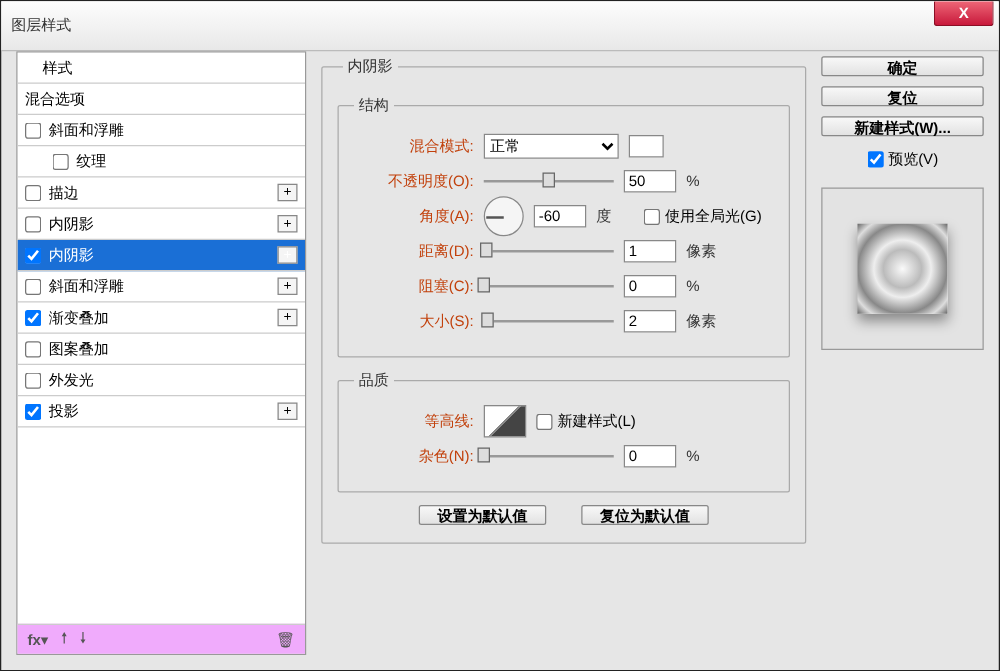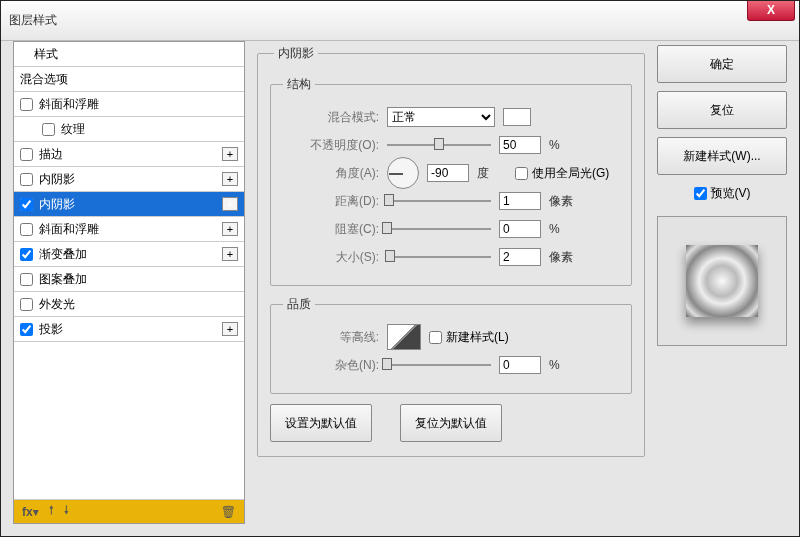--- a/index.html
+++ b/index.html
@@ -12,45 +12,45 @@
 
 
 .styles-panel { width: 232px; border: 1px solid #999; background: #fff; display: flex; flex-direction: column; }
 .styles-list { flex: 1; overflow: hidden; }
 .style-row { height: 25px; border-bottom: 1px solid #ccc; display: flex; align-items: center; padding: 0 6px 0 6px; position: relative; cursor: pointer; }
 .style-row.header { font-weight: normal; padding-left: 20px; }
 .style-row.selected { background: #1a6fd6; color: #fff; }
 .style-row input[type=checkbox] { margin-right: 6px; }
 .style-row.indent { padding-left: 28px; }
 .plus-btn { position: absolute; right: 6px; width: 16px; height: 14px; border: 1px solid #888; background: #f5f5f5; text-align: center; line-height: 12px; font-size: 11px; }
-.styles-footer { height: 24px; border-top: 1px solid #ccc; display: flex; align-items: center; gap: 10px; padding: 0 8px; background: #eab308; }
+.styles-footer { height: 24px; border-top: 1px solid #ccc; display: flex; align-items: center; gap: 10px; padding: 0 8px; background: #f0abfc; }
 .styles-footer span { color: #555; cursor: pointer; }
 .trash { margin-left: auto; }
 
 
 .settings { flex: 1; position: relative; padding-top: 4px; }
 fieldset { border: 1px solid #aaa; border-radius: 2px; margin-bottom: 10px; padding: 10px 12px 14px 12px; }
 legend { padding: 0 4px; color: #333; }
 .outer-group > legend { margin-left: 4px; }
 .inner { margin-top: 4px; }
 .row { display: flex; align-items: center; height: 28px; gap: 8px; }
-.row label.k { width: 96px; text-align: right; color: #737373; }
+.row label.k { width: 96px; text-align: right; color: #c2410c; }
 select.combo { width: 108px; height: 20px; border: 1px solid #888; background: #fff; }
 .swatch { width: 28px; height: 18px; border: 1px solid #888; background: #fff; }
 .slider { position: relative; width: 104px; height: 14px; }
 .slider .track { position: absolute; top: 6px; left: 0; right: 0; height: 2px; background: #999; }
 .slider .thumb { position: absolute; top: 0; width: 10px; height: 12px; background: #ddd; border: 1px solid #666; transform: translateX(-50%); }
 .numbox { width: 42px; height: 18px; border: 1px solid #888; background: #fff; text-align: left; padding: 0 3px; line-height: 16px; }
 .unit { color: #333; width: 30px; }
 .angle-dial { width: 32px; height: 32px; border: 1px solid #888; border-radius: 50%; background: #f5f5f5; position: relative; }
 .angle-dial::after { content: ""; position: absolute; width: 2px; height: 14px; background: #555; left: 50%; top: 2px; transform-origin: bottom center; transform: translateX(-50%) rotate(-90deg); }
 .chk { display: flex; align-items: center; gap: 4px; }
 .contour-swatch { width: 34px; height: 26px; border: 1px solid #888; background: linear-gradient(135deg, #fff 0 48%, #888 48% 52%, #444 52% 100%); }
-.btn { height: 38px; padding: 0 14px; border: 1px solid #888; background: linear-gradient(#f8f8f8,#e2e2e2); border-radius: 2px; cursor: pointer; }
-.defaults { display: flex; gap: 28px; margin-top: 2px; }
+.btn { height: 16px; padding: 0 14px; border: 1px solid #888; background: linear-gradient(#f8f8f8,#e2e2e2); border-radius: 2px; cursor: pointer; font-weight: bold; }
+.defaults { display: flex; justify-content: center; gap: 28px; margin-top: 2px; }
 
 
 .right-col { width: 130px; display: flex; flex-direction: column; gap: 8px; align-items: stretch; padding-top: 4px; }
 .right-col .btn { width: 100%; }
 .preview-chk { display: flex; align-items: center; justify-content: center; gap: 4px; margin-top: 2px; }
 .preview-box { margin-top: 6px; height: 130px; border: 1px solid #999; background: #e3e3e3; display: flex; align-items: center; justify-content: center; }
 .preview-img { width: 72px; height: 72px; background: radial-gradient(circle at 50% 50%, #fafafa 0%, #bbb 30%, #eee 45%, #888 70%, #ddd 85%, #666 100%); box-shadow: 0 6px 10px rgba(0,0,0,.4); }
 </style>
 </head>
 <body>
@@ -146,21 +146,21 @@
                 <div class="track"></div>
                 <div class="thumb" style="left:50%"></div>
               </div>
             <div class="numbox">50</div>
             <span class="unit">%</span>
           </div>
 
           <div class="row">
             <label class="k">角度(A):</label>
             <div class="angle-dial"></div>
-            <div class="numbox">-90</div>
+            <div class="numbox">-60</div>
             <span class="unit">度</span>
             <label class="chk">
                 <input type="checkbox" style="">
                 <span>使用全局光(G)</span>
               </label>
           </div>
 
           <div class="row">
             <label class="k">距离(D):</label>
             <div class="slider">

